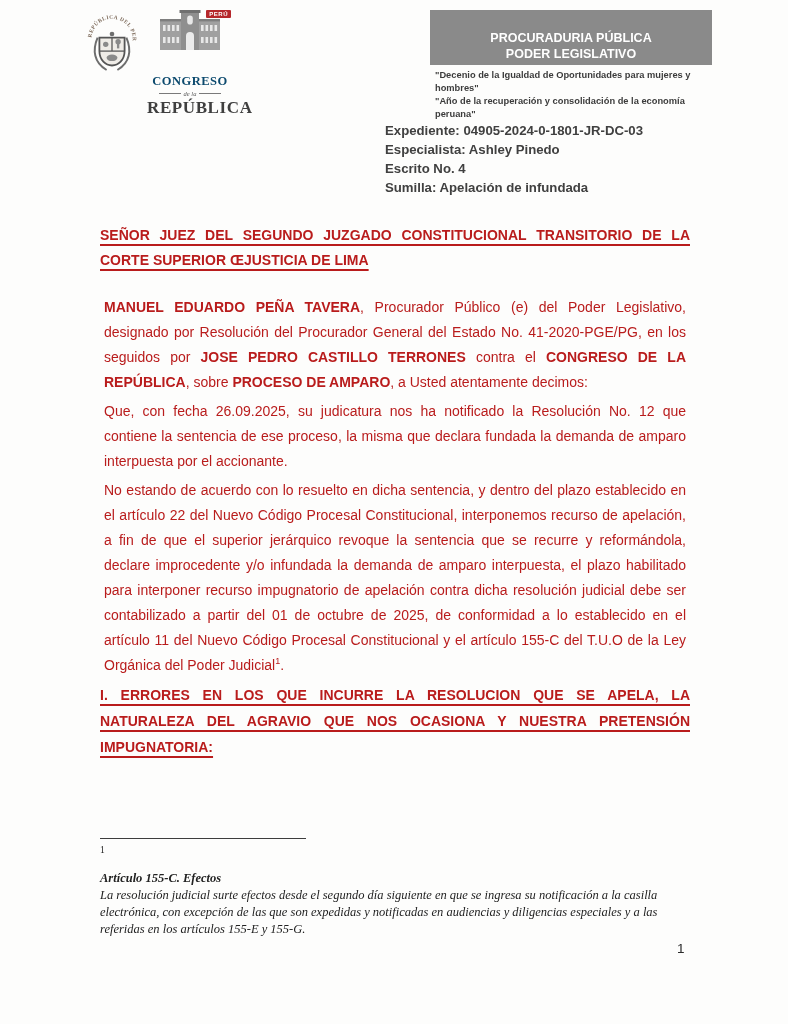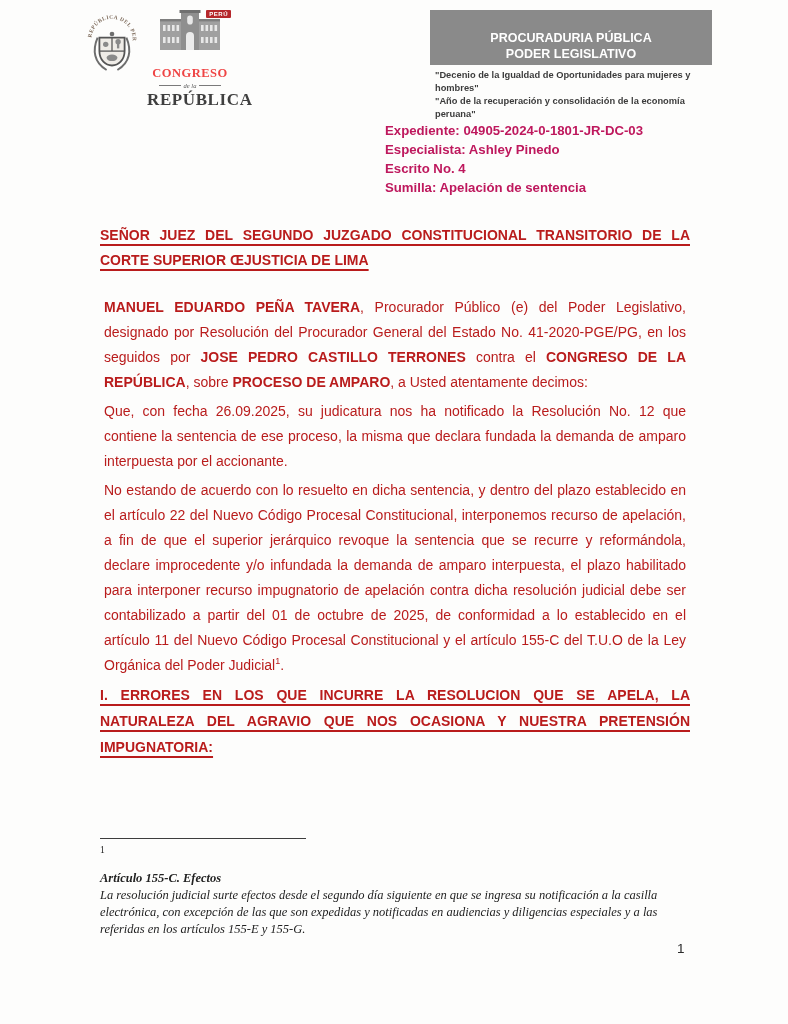--- a/index.html
+++ b/index.html
@@ -10,32 +10,32 @@
     color:#1e1e1e;
   }
   
   .doc-header{position:absolute;top:10px;left:85px;right:76px;display:flex;justify-content:space-between;align-items:flex-start;}
   .logo-block{display:flex;gap:8px;align-items:flex-start;}
   .wordmark{position:relative;width:86px;text-align:center;color:#4a4a4a;}
   .country-tag{
     position:absolute;top:0;right:2px;background:#b5272b;color:#fff;
     font-size:6px;font-weight:bold;padding:1px 3px;letter-spacing:.5px;border-radius:1px;
   }
-  .wm-congreso{font-family:"Liberation Serif",serif;font-weight:bold;font-size:12.5px;letter-spacing:.5px;margin-top:8px;color:#ef4444;}
+  .wm-congreso{font-family:"Liberation Serif",serif;font-weight:bold;font-size:12.5px;letter-spacing:.5px;margin-top:16px;color:#0c4a6e;}
   .wm-dela{display:flex;align-items:center;justify-content:center;gap:3px;font-family:"Liberation Serif",serif;font-style:italic;font-size:6.5px;color:#5a5a5a;margin:1px 0;}
   .wm-dela .line{display:inline-block;width:22px;height:1px;background:#7a7a7a;}
   .wm-republica{font-family:"Liberation Serif",serif;font-weight:bold;font-size:17px;letter-spacing:.6px;color:#3f3f3f;}
   .office-block{width:282px;}
   .office-box{
     background:#8a8a8a;color:#ffffff;text-align:center;font-weight:bold;
     font-size:12.5px;line-height:16px;padding:20px 0 3px;
   }
   .mottos{margin-top:4px;padding-left:5px;font-size:9.3px;font-weight:bold;color:#3c3c3c;line-height:13px;}
   
-  .case-info{position:absolute;left:385px;top:121px;font-weight:bold;font-size:13.2px;line-height:19px;color:#be185d;}
+  .case-info{position:absolute;left:385px;top:121px;font-weight:bold;font-size:13.2px;line-height:19px;color:#404040;}
   
   .main{position:absolute;left:100px;top:223px;width:590px;font-size:14px;line-height:25px;text-align:justify;color:#b91c1c;}
   .addressee{
     font-weight:bold;text-decoration:underline;text-decoration-thickness:1.5px;
     text-underline-offset:4px;margin:0 0 22px 0;
   }
   p.para{margin:4px;}
   .gap-a{margin-bottom:23px;}
   .gap-b{margin-bottom:23px;}
   .gap-c{margin-bottom:37px;}
@@ -128,21 +128,21 @@
         <div>"Decenio de la Igualdad de Oportunidades para mujeres y hombres"</div>
         <div>"Año de la recuperación y consolidación de la economía peruana"</div>
       </div>
     </div>
   </header>
 
   <div class="case-info">
     <div>Expediente: 04905-2024-0-1801-JR-DC-03</div>
     <div>Especialista: Ashley Pinedo</div>
     <div>Escrito No. 4</div>
-    <div>Sumilla: Apelación de sentencia</div>
+    <div>Sumilla: Apelación de infundada</div>
   </div>
 
   <div class="main">
     <div class="addressee">SEÑOR JUEZ DEL SEGUNDO JUZGADO CONSTITUCIONAL TRANSITORIO DE LA CORTE SUPERIOR ŒJUSTICIA DE LIMA</div>
     <p class="para gap-a"><span class="b">MANUEL EDUARDO PEÑA TAVERA</span><span>, Procurador Público (e) del Poder Legislativo, designado por Resolución del Procurador General del Estado No. 41-2020-PGE/PG, en los seguidos por </span><span class="b">JOSE PEDRO CASTILLO TERRONES</span><span> contra el </span><span class="b">CONGRESO DE LA REPÚBLICA</span><span>, sobre </span><span class="b">PROCESO DE AMPARO</span><span>, a Usted atentamente decimos:</span></p>
     <p class="para gap-b"><span>Que, con fecha 26.09.2025, su judicatura nos ha notificado la Resolución No. 12 que contiene la sentencia de ese proceso, la misma que declara fundada la demanda de amparo interpuesta por el accionante.</span></p>
     <p class="para gap-c"><span>No estando de acuerdo con lo resuelto en dicha sentencia, y dentro del plazo establecido en el artículo 22 del Nuevo Código Procesal Constitucional, interponemos recurso de apelación, a fin de que el superior jerárquico revoque la sentencia que se recurre y reformándola, declare improcedente y/o infundada la demanda de amparo interpuesta, el plazo habilitado para interponer recurso impugnatorio de apelación contra dicha resolución judicial debe ser contabilizado a partir del 01 de octubre de 2025, de conformidad a lo establecido en el artículo 11 del Nuevo Código Procesal Constitucional y el artículo 155-C del T.U.O de la Ley Orgánica del Poder Judicial</span><sup>1</sup><span>.</span></p>
     <div class="section-heading">I. ERRORES EN LOS QUE INCURRE LA RESOLUCION QUE SE APELA, LA NATURALEZA DEL AGRAVIO QUE NOS OCASIONA Y NUESTRA PRETENSIÓN IMPUGNATORIA:</div>
   </div>
 

